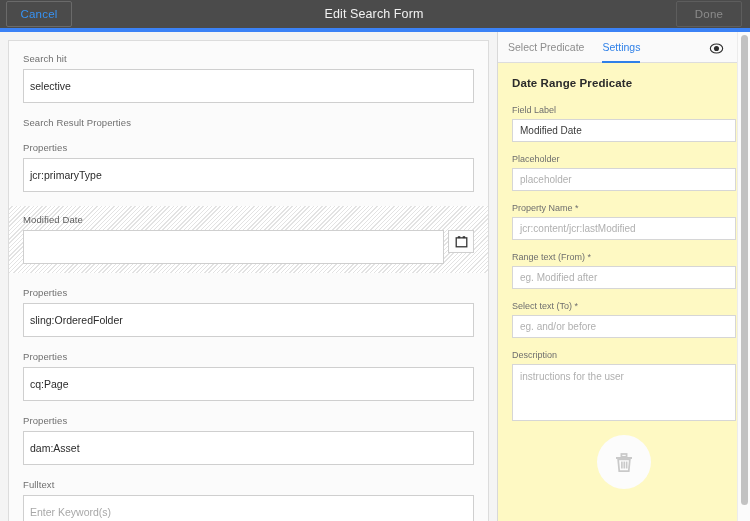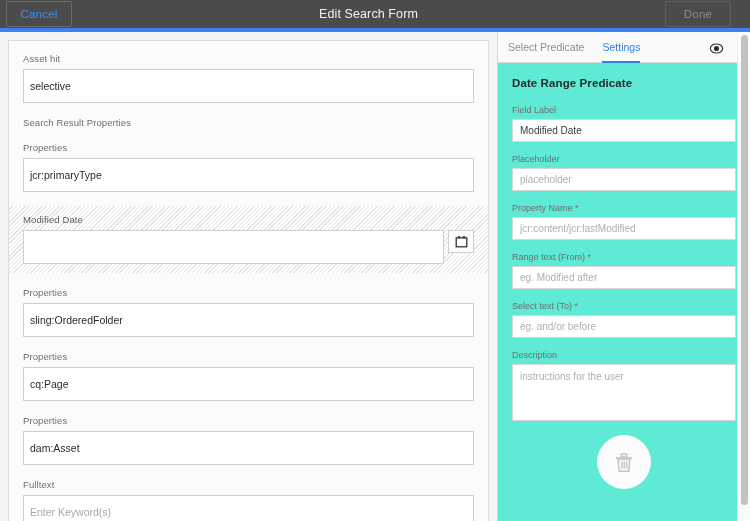--- a/index.html
+++ b/index.html
@@ -24,21 +24,21 @@
     border: 1px solid #6a6a6a;
     border-radius: 2px;
     background: transparent;
     font-size: 11.5px;
     font-family: "Liberation Sans", sans-serif;
     display: flex; align-items: center; justify-content: center;
     cursor: pointer;
     letter-spacing: .2px;
   }
   .tb-cancel { margin-left: 6px; color: #3793f5; }
-  .tb-done { margin-right: 19px; color: #8b8b8b; border-color: #5d5d5d; cursor: default; }
+  .tb-done { margin-right: 8px; color: #8b8b8b; border-color: #5d5d5d; cursor: default; }
   .tb-title {
     flex: 1; text-align: center;
     color: #f2f2f2; font-size: 12.5px;
     letter-spacing: .1px;
   }
 
   
   .body-area {
     position: absolute; top: 32px; left: 0;
     width: 750px; height: 489px;
@@ -94,21 +94,21 @@
     background: #fdfdfd;
     border: 1px solid #cfcfcf;
     display: flex; align-items: center; justify-content: center;
     cursor: pointer;
   }
 
   
   .right-pane {
     position: absolute; top: 0; left: 497px;
     width: 253px; height: 489px;
-    background: #5eead4;
+    background: #fef9c3;
     border-left: 1px solid #d8d8d8;
   }
   .tabbar {
     height: 31px;
     background: #fafafa;
     border-bottom: 1px solid #dddddd;
     display: flex; align-items: center;
     padding: 0 10px;
     position: relative;
   }
@@ -188,21 +188,21 @@
       <span>Done</span>
     </div>
   </div>
 
   <div class="body-area">
 
     <div class="left-pane">
       <div class="form-card">
 
         <div class="field">
-          <div class="field-label">Asset hit</div>
+          <div class="field-label">Search hit</div>
           <div class="field-input">selective</div>
         </div>
 
         <div class="field">
           <div class="field-label">Search Result Properties</div>
         </div>
 
         <div class="field">
           <div class="field-label">Properties</div>
           <div class="field-input">jcr:primaryType</div>

